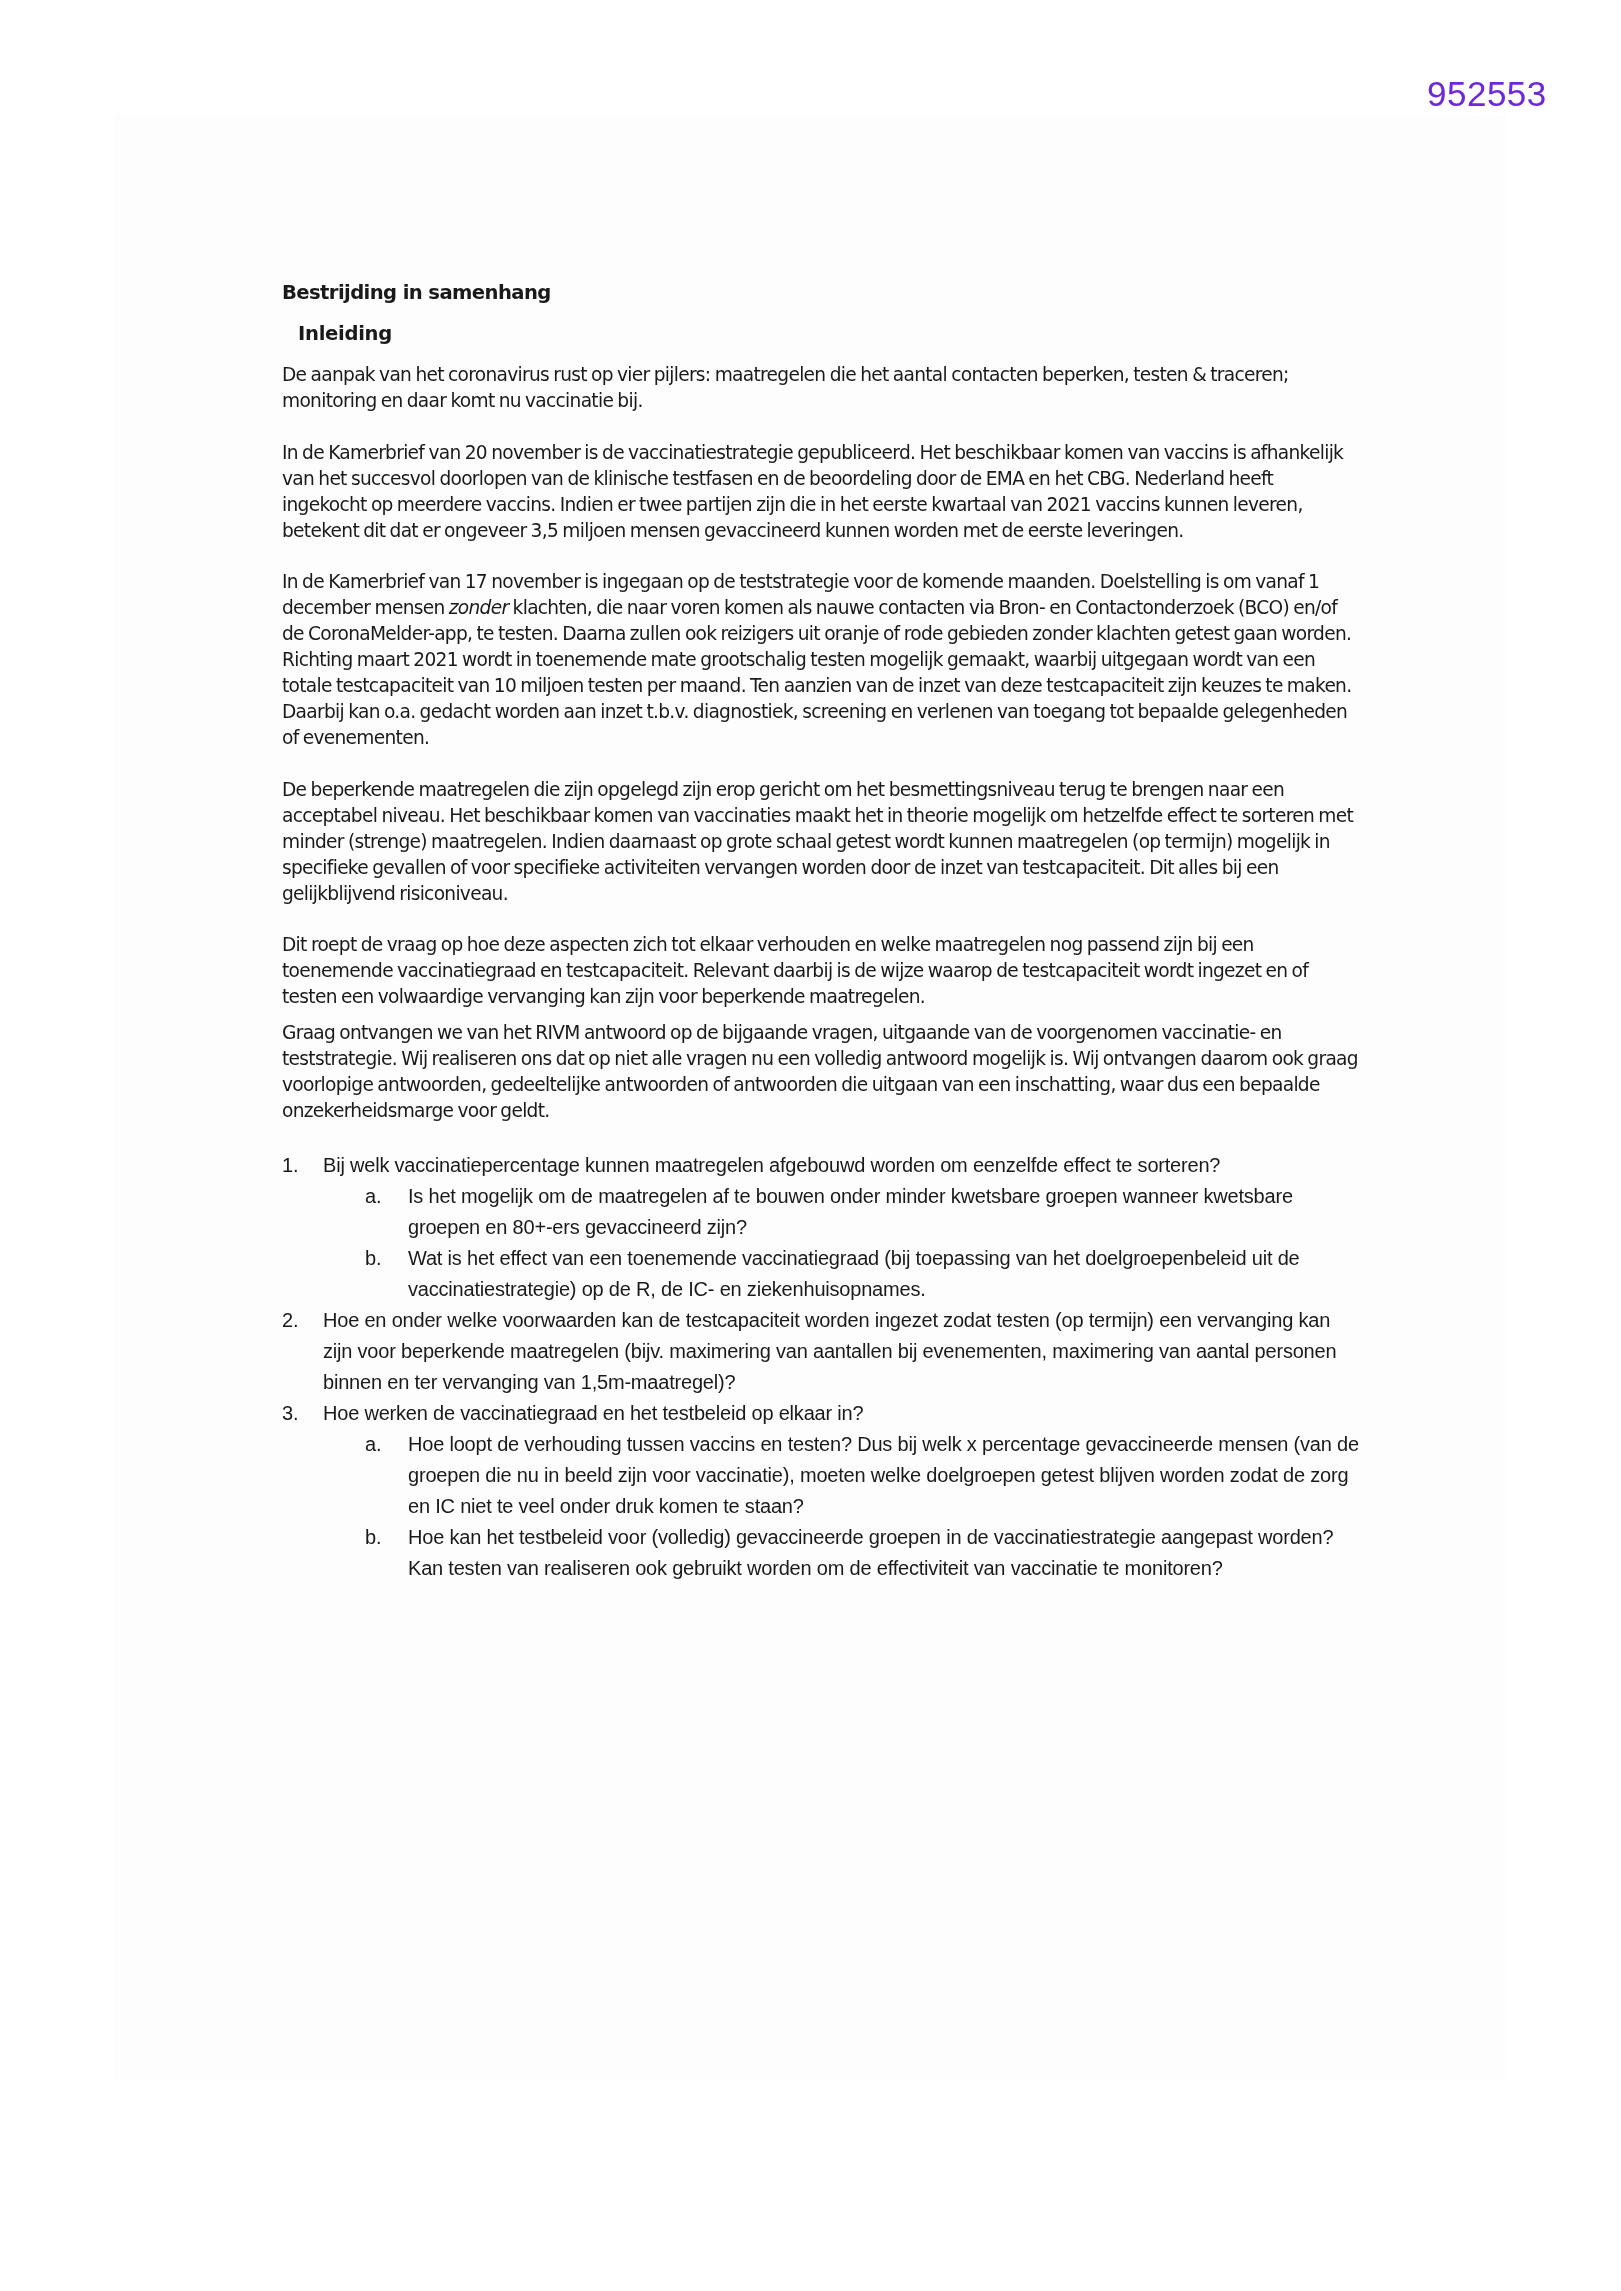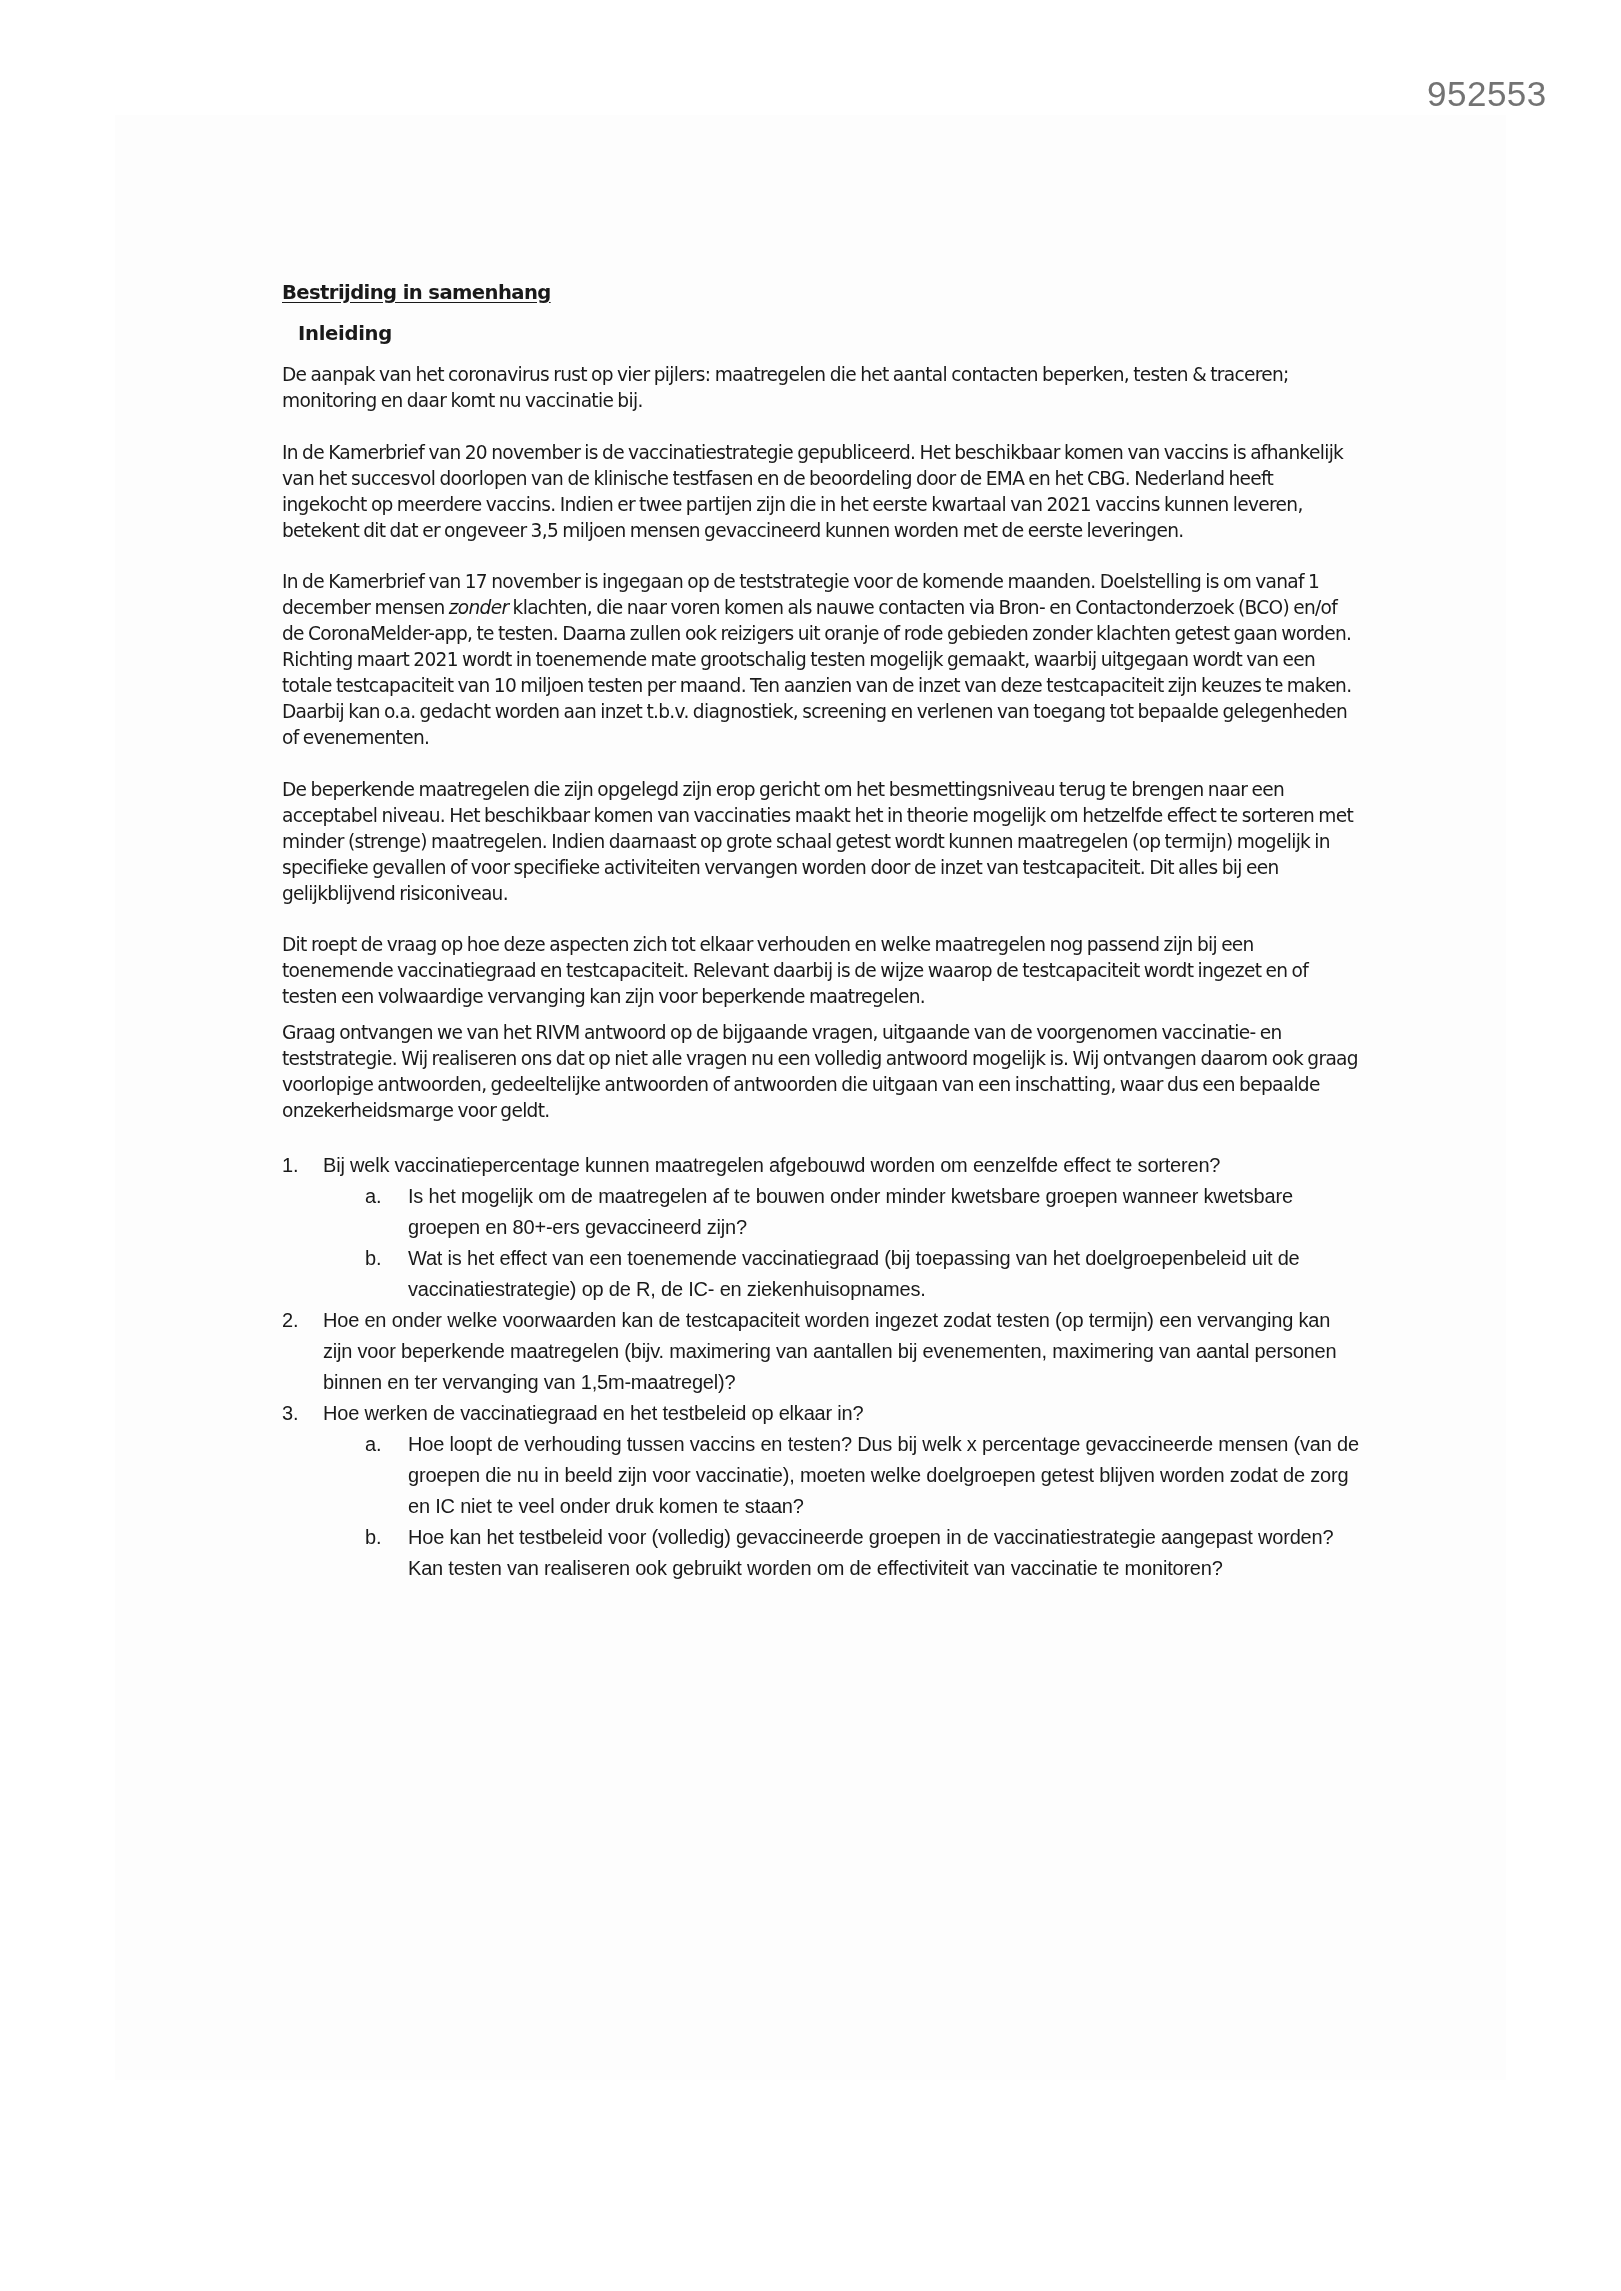--- a/index.html
+++ b/index.html
@@ -1,31 +1,31 @@
 <!DOCTYPE html>
 <html><head>
   <meta charset="utf-8">
   <style>
     html, body { margin: 0; padding: 0; background: #ffffff; }
     body { width: 1621px; height: 2292px; position: relative; overflow: hidden; }
     .doc-id {
       position: absolute; left: 1427px; top: 74px;
-      font-family: "Liberation Sans", sans-serif; font-size: 35px; color: #737373;
+      font-family: "Liberation Sans", sans-serif; font-size: 35px; color: #6d28d9;
       letter-spacing: 0.5px;
     }
     .scan {
       position: absolute; left: 115px; top: 115px; width: 1391px; height: 1965px;
       background: #fdfdfd;
     }
     .content {
       position: absolute; left: 282px; top: 281px; width: 1078px;
       font-family: "DejaVu Sans", sans-serif; color: #1a1a1a;
     }
     .title {
-      font-weight: bold; font-size: 19.6px; text-decoration: underline;
+      font-weight: bold; font-size: 19.6px; 
       text-underline-offset: 2.9px; margin: 0 0 16.7px 0; letter-spacing: -0.6px;
     }
     .h2 { font-weight: bold; font-size: 19.6px; margin: 16px; line-height: 25.5px; letter-spacing: -0.3px; }
     p {
       margin: 0 0 25.5px 0; font-size: 18.6px; line-height: 26px; letter-spacing: -0.7px;
       word-spacing: -1px;
     }
     p.tight { margin-bottom: 10px; }
     em { }
     .qlist {

